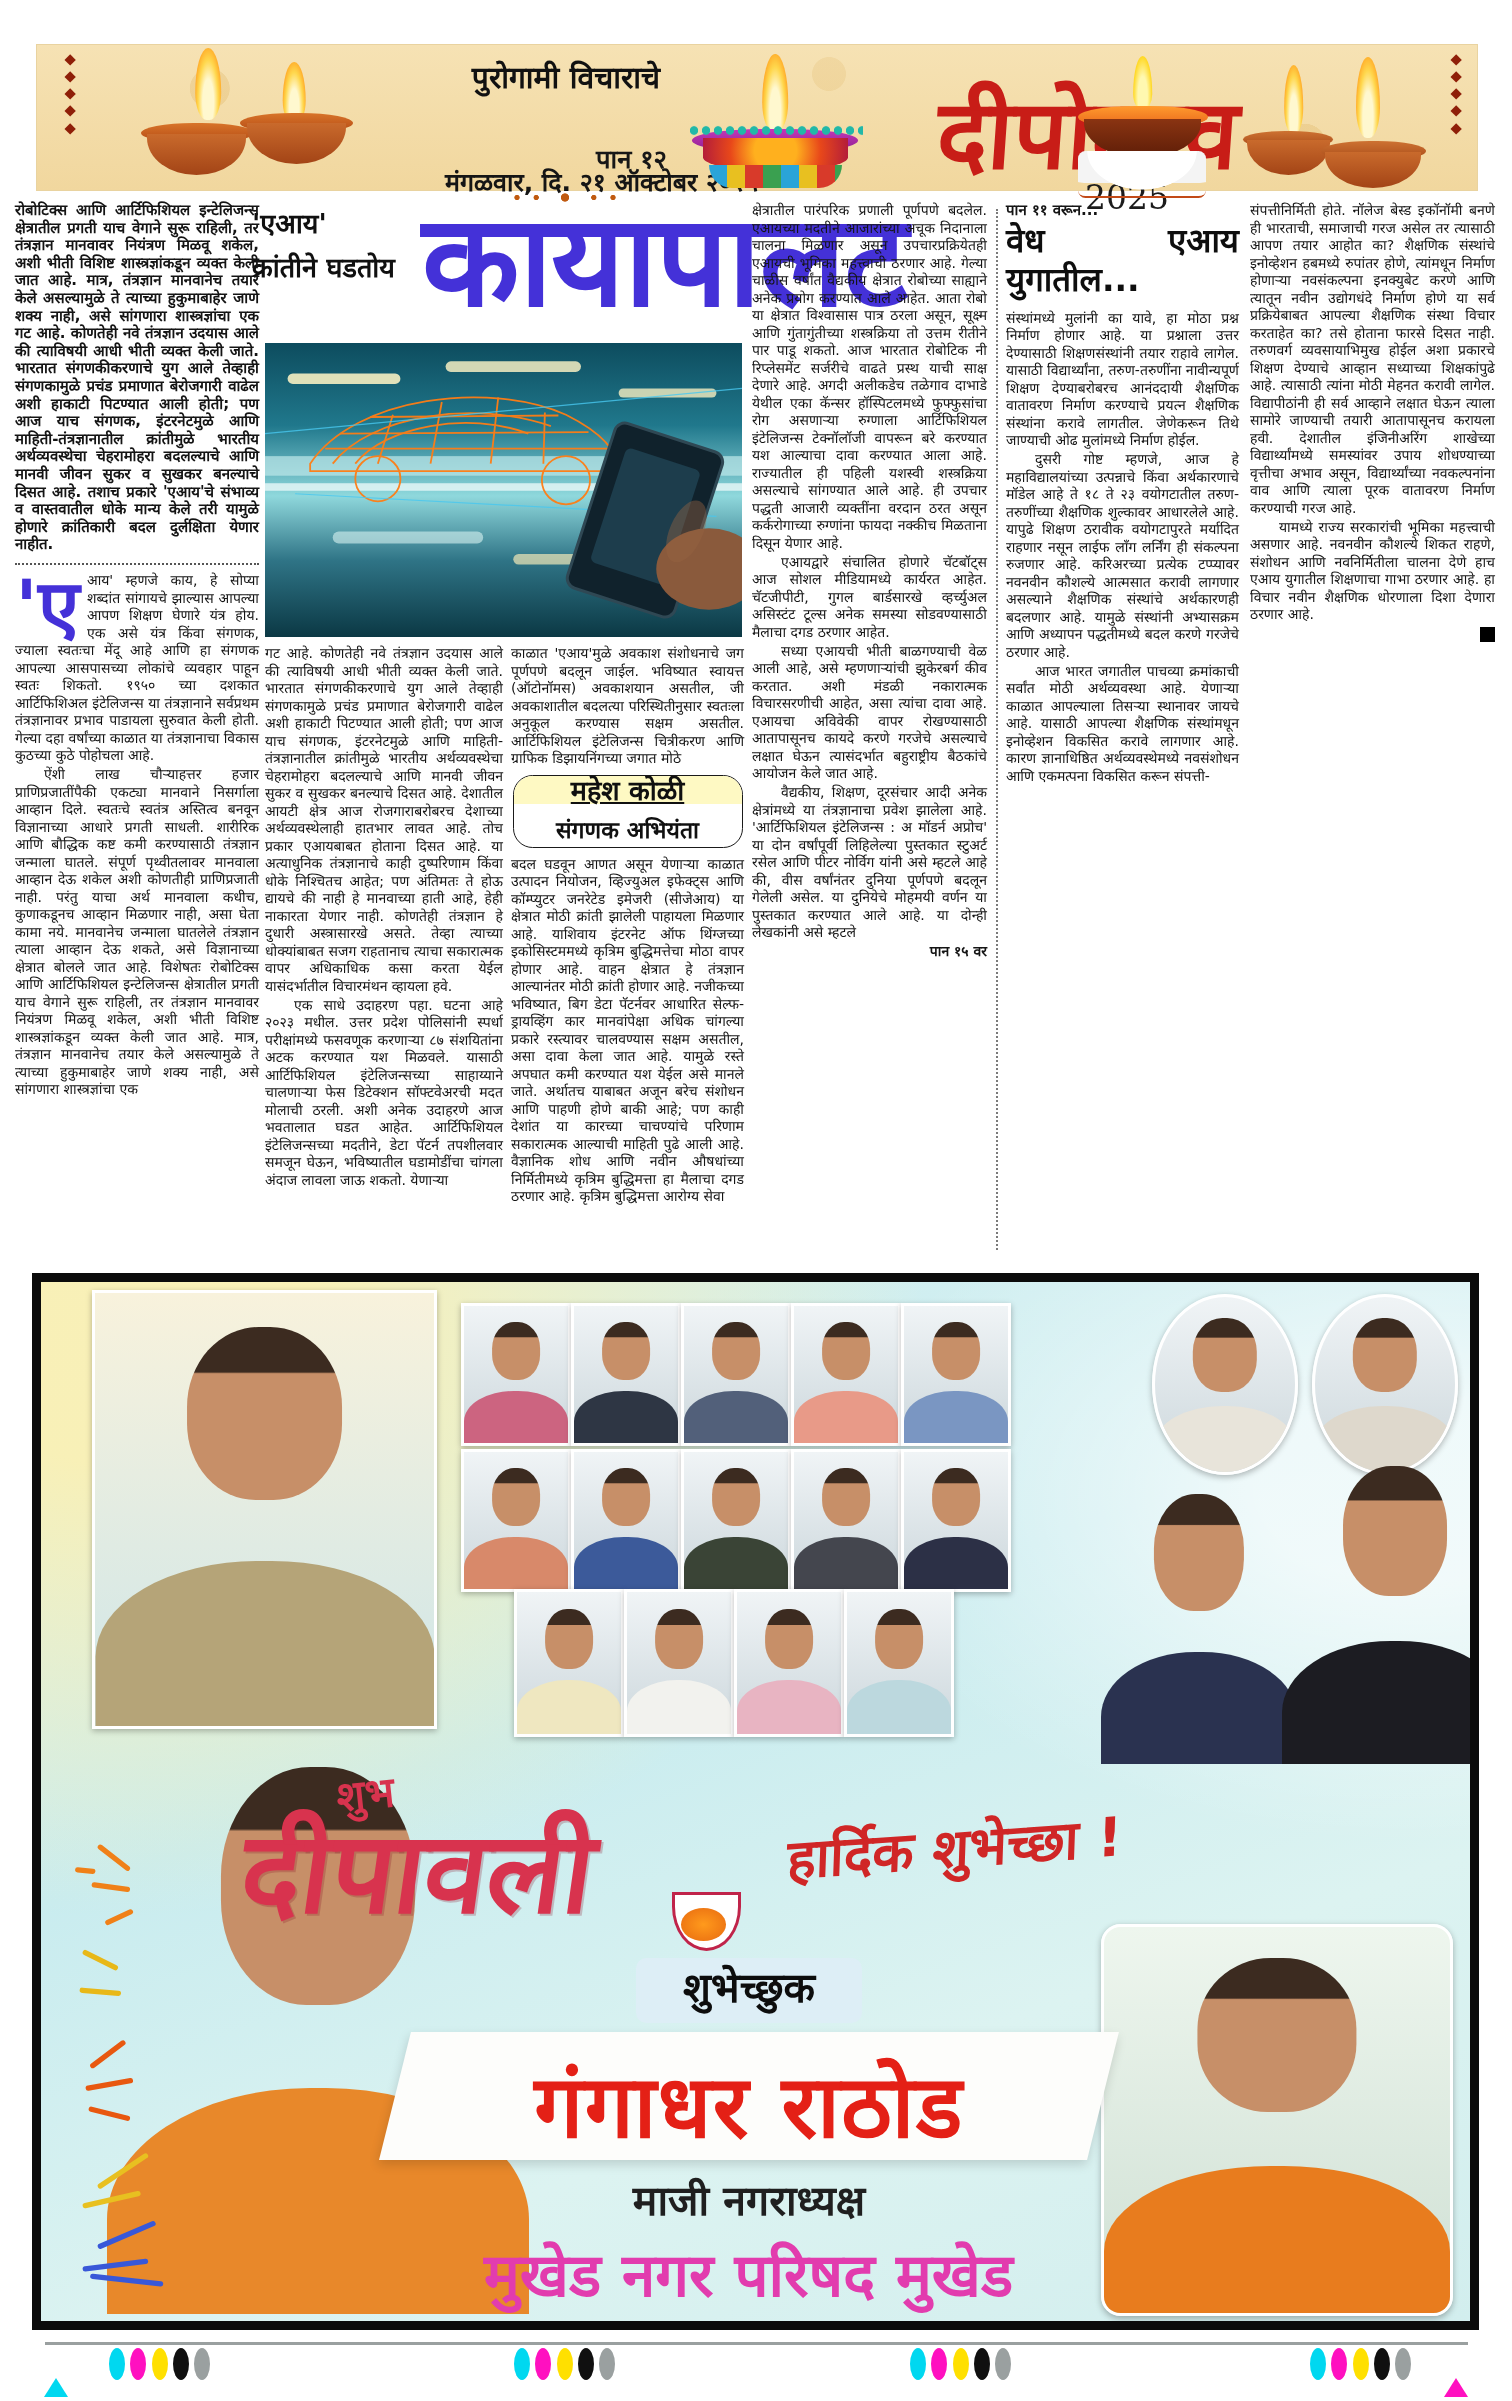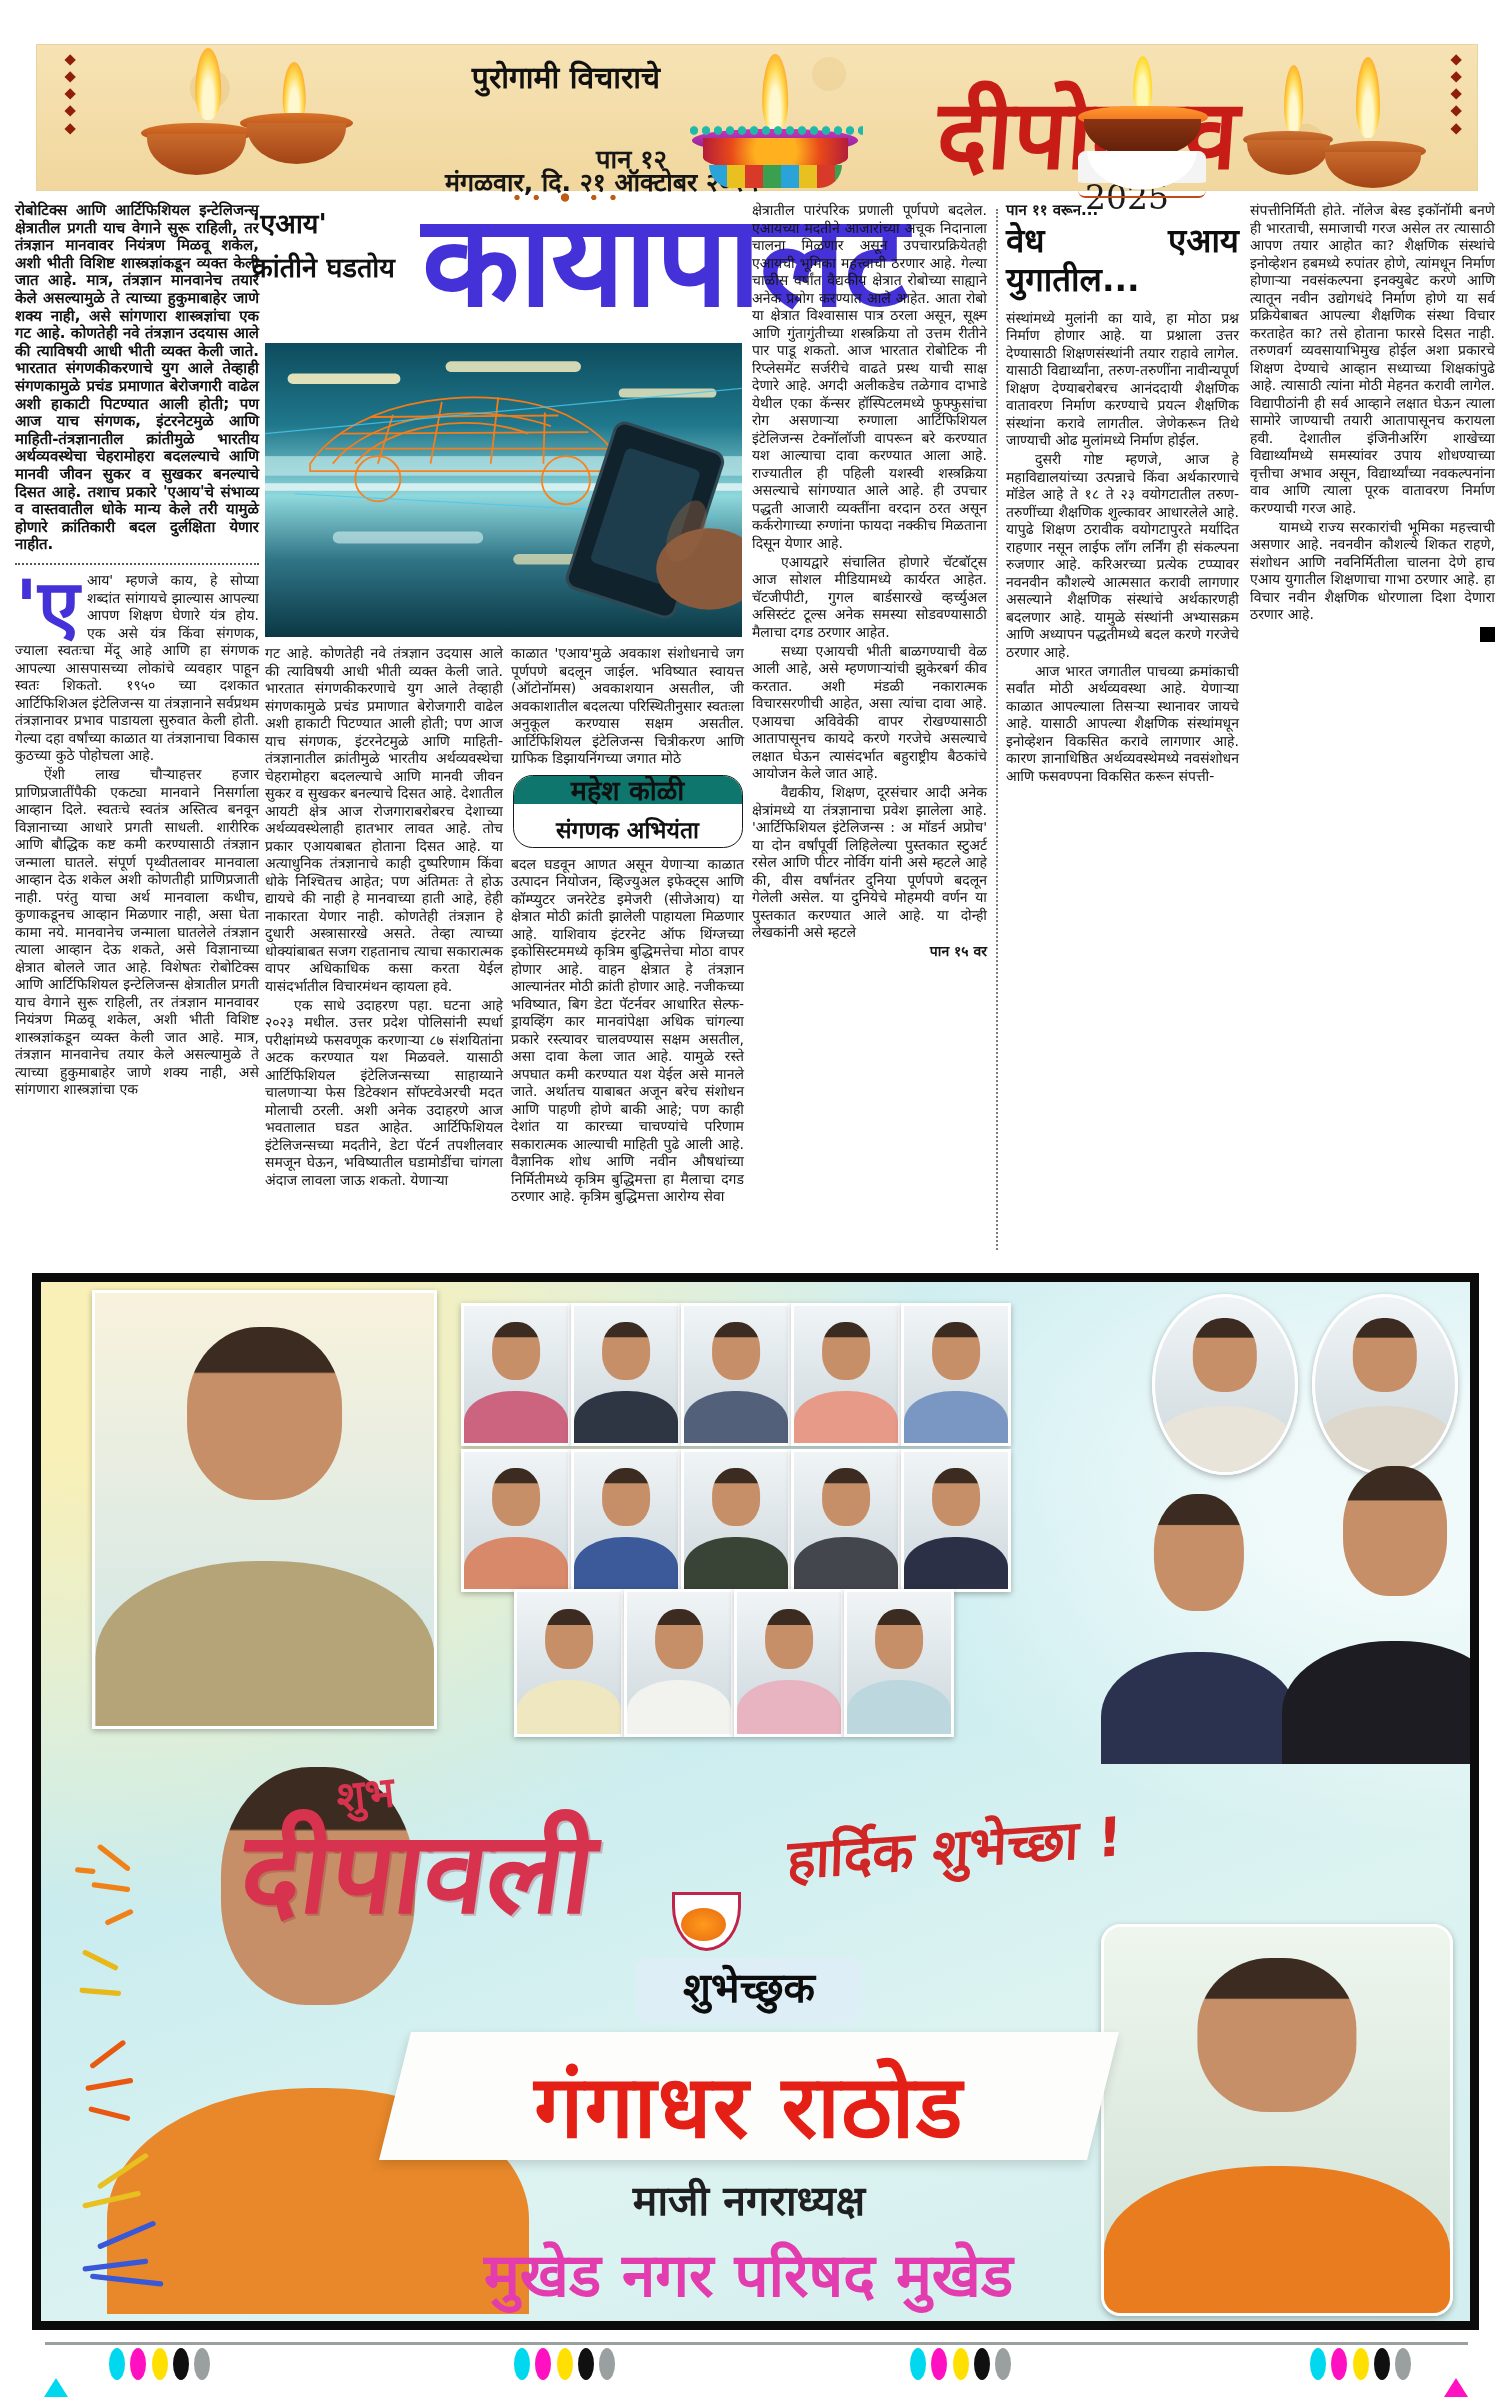--- a/index.html
+++ b/index.html
@@ -57,21 +57,21 @@
   .headline{position:absolute;left:422px;top:190px;width:346px;text-align:center;
     font-size:127px;font-weight:800;color:#4431d8;letter-spacing:-1.5px;line-height:143px;}
   .col{position:absolute;text-align:justify;font-size:14px;line-height:17.5px;color:#141414;}
   .col p{margin:0 0 1.5px 0;text-indent:29px;}
   .col p.noindent{text-indent:0;}
   .intro{font-weight:700;font-size:15px;line-height:17.6px;}
   .dot-divider{border:none;border-top:2.3px dotted #555;margin:9px 0 7.5px 0;}
   .dropcap{float:left;font-size:75px;line-height:65px;font-weight:800;color:#4431d8;margin:3px 7.5px 0 0;}
   .vrule{position:absolute;top:209px;height:1041px;border-left:2.3px dotted #7a7a7a;}
   .author-box{border:1.9px solid #1a1a1a;border-radius:19.6px;margin:7.5px 1.5px;padding:0 0 7.5px 0;overflow:hidden;text-align:center;}
-  .author-name{background:#0f766e;font-size:27px;font-weight:800;padding:6px 0 4.5px 0;color:#101010;}
+  .author-name{background:#fef9c3;font-size:27px;font-weight:800;padding:6px 0 4.5px 0;color:#101010;text-decoration:underline;}
   .author-role{font-size:23px;font-weight:700;padding-top:6px;color:#101010;margin-top:12px;}
   .cont-label{font-weight:800;white-space:nowrap;}
   .art2-from{font-size:15px;font-weight:800;margin:0 0 1.5px 0;}
   .art2-headline{font-size:33px;font-weight:800;line-height:39px;margin:0 0 10.5px 0;color:#0e0e0e;}
   .end-square{display:inline-block;width:15px;height:15px;background:#000;float:right;margin-top:1.5px;}
 
   
   .main-photo{position:absolute;left:265px;top:343px;width:477px;height:294px;overflow:hidden;
     background:linear-gradient(180deg,#0d4c5e 0%,#20788c 28%,#8fd8dc 52%,#2f7486 74%,#0b3844 100%);}
   .main-photo svg{position:absolute;left:0;top:0;}
@@ -246,21 +246,21 @@
     <div style="text-align:right;"><span class="cont-label">पान १५ वर</span></div>
   </div>
 
   <div class="vrule" style="left:996px;"></div>
 
   <div class="col" style="left:1006px;top:202px;width:233px;height:1048px;">
     <p class="noindent art2-from">पान ११ वरून...</p>
     <div class="art2-headline">वेध एआय युगातील...</div>
     <p class="noindent">संस्थांमध्ये मुलांनी का यावे, हा मोठा प्रश्न निर्माण होणार आहे. या प्रश्नाला उत्तर देण्यासाठी शिक्षणसंस्थांनी तयार राहावे लागेल. यासाठी विद्यार्थ्यांना, तरुण-तरुणींना नावीन्यपूर्ण शिक्षण देण्याबरोबरच आनंददायी शैक्षणिक वातावरण निर्माण करण्याचे प्रयत्न शैक्षणिक संस्थांना करावे लागतील. जेणेकरून तिथे जाण्याची ओढ मुलांमध्ये निर्माण होईल.</p>
     <p>दुसरी गोष्ट म्हणजे, आज हे महाविद्यालयांच्या उत्पन्नाचे किंवा अर्थकारणाचे मॉडेल आहे ते १८ ते २३ वयोगटातील तरुण-तरुणींच्या शैक्षणिक शुल्कावर आधारलेले आहे. यापुढे शिक्षण ठरावीक वयोगटापुरते मर्यादित राहणार नसून लाईफ लाँग लर्निंग ही संकल्पना रुजणार आहे. करिअरच्या प्रत्येक टप्प्यावर नवनवीन कौशल्ये आत्मसात करावी लागणार असल्याने शैक्षणिक संस्थांचे अर्थकारणही बदलणार आहे. यामुळे संस्थांनी अभ्यासक्रम आणि अध्यापन पद्धतीमध्ये बदल करणे गरजेचे ठरणार आहे.</p>
-    <p>आज भारत जगातील पाचव्या क्रमांकाची सर्वांत मोठी अर्थव्यवस्था आहे. येणाऱ्या काळात आपल्याला तिसऱ्या स्थानावर जायचे आहे. यासाठी आपल्या शैक्षणिक संस्थांमधून इनोव्हेशन विकसित करावे लागणार आहे. कारण ज्ञानाधिष्ठित अर्थव्यवस्थेमध्ये नवसंशोधन आणि फसवण्पना विकसित करून संपत्ती-</p>
+    <p>आज भारत जगातील पाचव्या क्रमांकाची सर्वांत मोठी अर्थव्यवस्था आहे. येणाऱ्या काळात आपल्याला तिसऱ्या स्थानावर जायचे आहे. यासाठी आपल्या शैक्षणिक संस्थांमधून इनोव्हेशन विकसित करावे लागणार आहे. कारण ज्ञानाधिष्ठित अर्थव्यवस्थेमध्ये नवसंशोधन आणि एकमत्पना विकसित करून संपत्ती-</p>
   </div>
 
   <div class="col" style="left:1250px;top:202px;width:245px;height:1048px;">
     <p class="noindent">संपत्तीनिर्मिती होते. नॉलेज बेस्ड इकॉनॉमी बनणे ही भारताची, समाजाची गरज असेल तर त्यासाठी आपण तयार आहोत का? शैक्षणिक संस्थांचे इनोव्हेशन हबमध्ये रुपांतर होणे, त्यांमधून निर्माण होणाऱ्या नवसंकल्पना इनक्युबेट करणे आणि त्यातून नवीन उद्योगधंदे निर्माण होणे या सर्व प्रक्रियेबाबत आपल्या शैक्षणिक संस्था विचार करताहेत का? तसे होताना फारसे दिसत नाही. तरुणवर्ग व्यवसायाभिमुख होईल अशा प्रकारचे शिक्षण देण्याचे आव्हान सध्याच्या शिक्षकांपुढे आहे. त्यासाठी त्यांना मोठी मेहनत करावी लागेल. विद्यापीठांनी ही सर्व आव्हाने लक्षात घेऊन त्याला सामोरे जाण्याची तयारी आतापासूनच करायला हवी. देशातील इंजिनीअरिंग शाखेच्या विद्यार्थ्यांमध्ये समस्यांवर उपाय शोधण्याच्या वृत्तीचा अभाव असून, विद्यार्थ्यांच्या नवकल्पनांना वाव आणि त्याला पूरक वातावरण निर्माण करण्याची गरज आहे.</p>
     <p>यामध्ये राज्य सरकारांची भूमिका महत्त्वाची असणार आहे. नवनवीन कौशल्ये शिकत राहणे, संशोधन आणि नवनिर्मितीला चालना देणे हाच एआय युगातील शिक्षणाचा गाभा ठरणार आहे. हा विचार नवीन शैक्षणिक धोरणाला दिशा देणारा ठरणार आहे.</p>
     <span class="end-square"></span>
   </div>
 
   <div class="ad">
 

